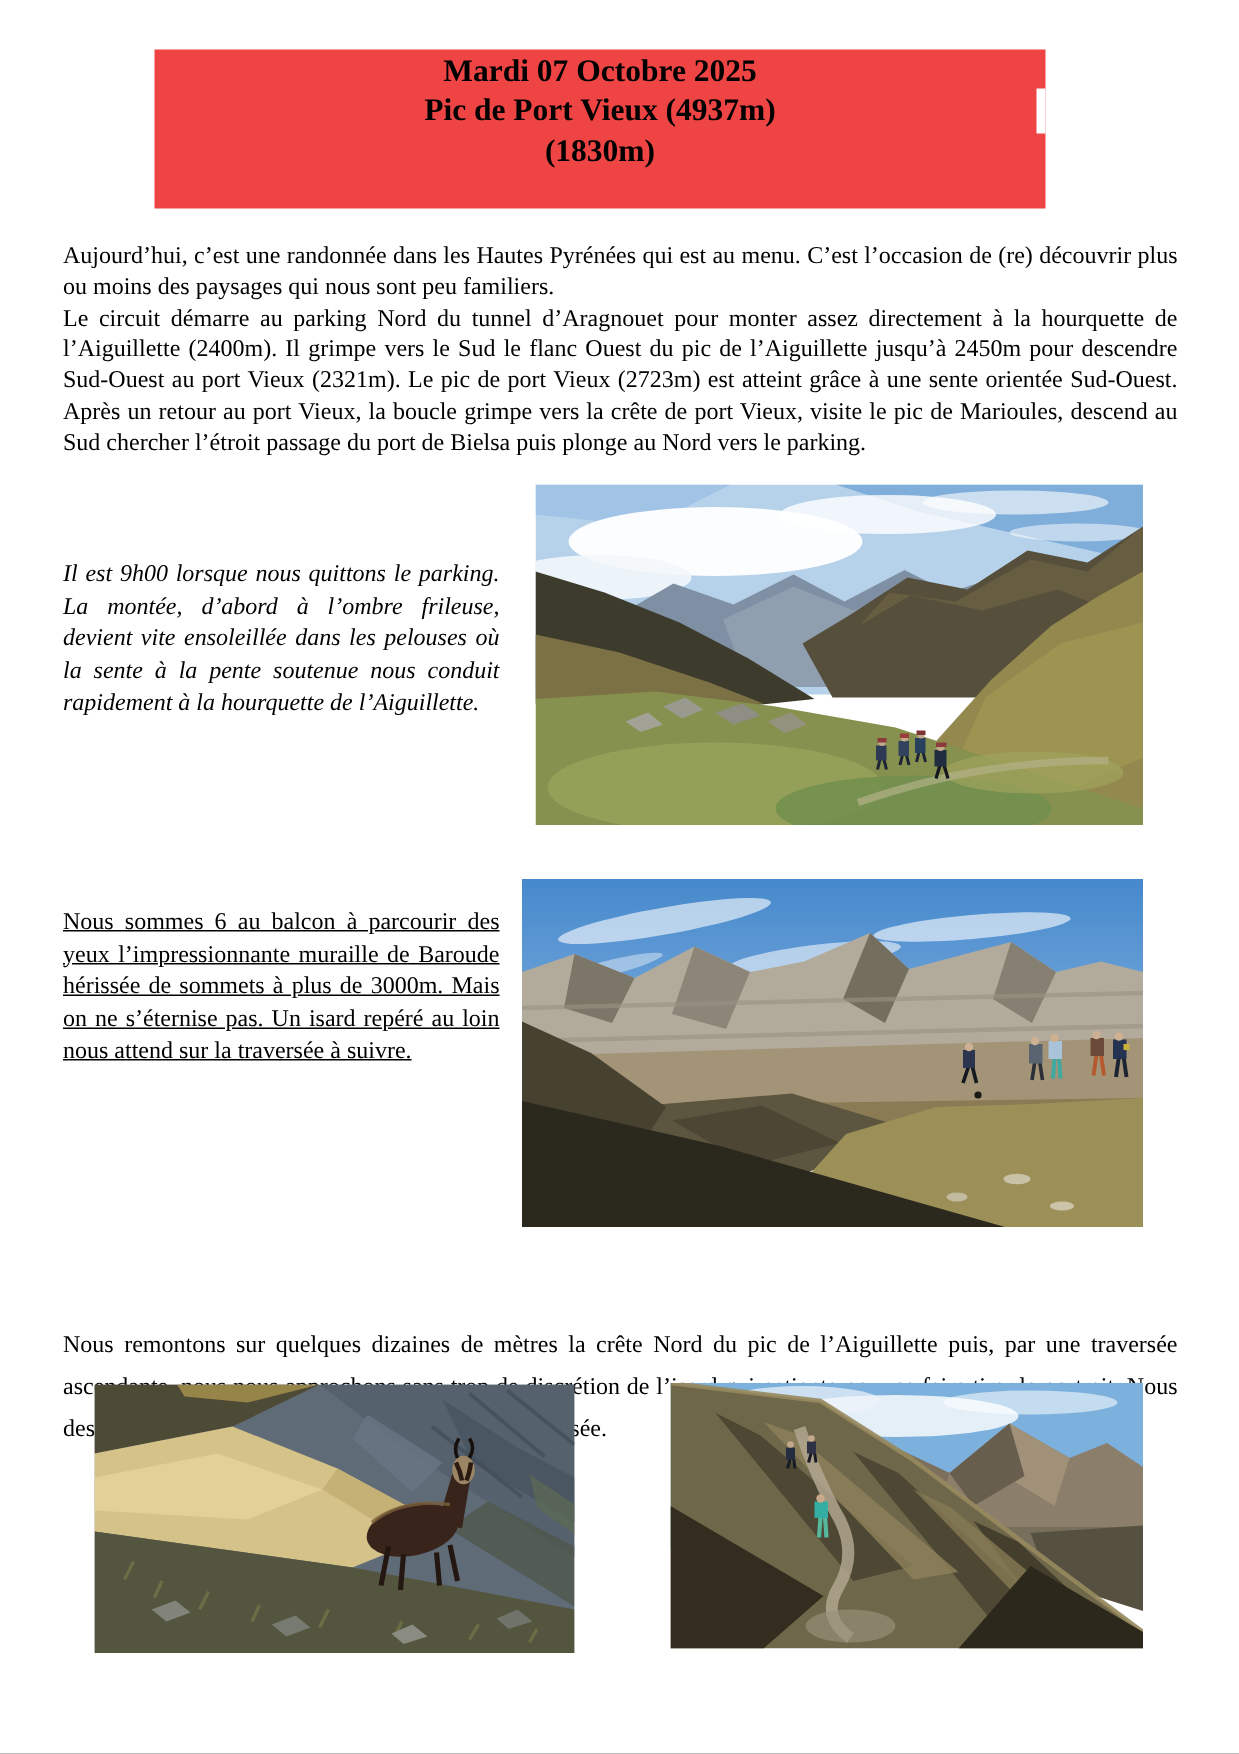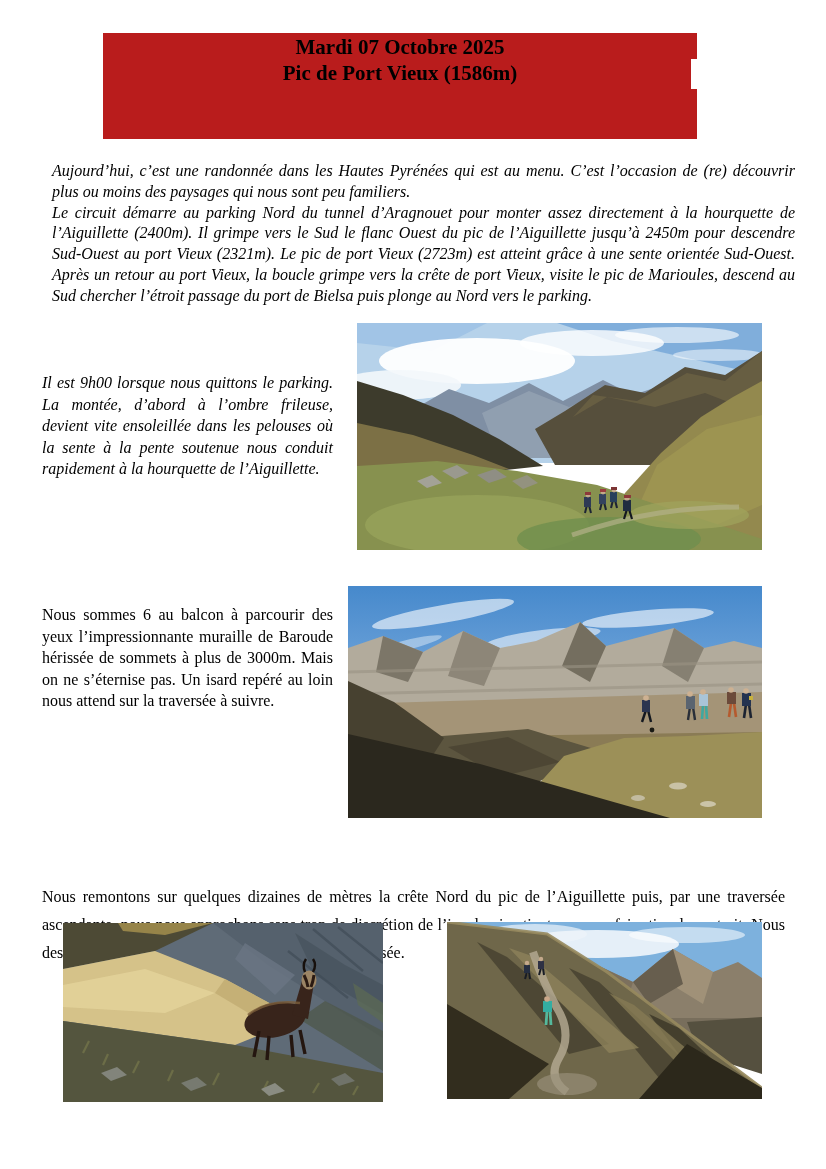--- a/index.html
+++ b/index.html
@@ -30,40 +30,41 @@
     right: 0; top: 26px;
     width: 6px; height: 30px;
     background: #ffffff;
   }
   .para {
     position: absolute;
     text-align: justify;
     font-size: 16px;
     line-height: 20.8px;
   }
-  .intro { left: 52px; top: 161px; width: 743px; font-style: italic; }
+  .intro { left: 42px; top: 161px; width: 743px; }
   .col-para { width: 291px; left: 42px; line-height: 21.5px; }
   .morning { top: 372px; font-style: italic; }
-  .balcony { top: 604px; }
+  .balcony { top: 604px; text-decoration: underline; }
   .ridge { left: 42px; top: 883px; width: 743px; line-height: 28px; }
   .photo { position: absolute; }
   .photo svg { display: block; width: 100%; height: 100%; }
   .photo1 { left: 357px; top: 323px; width: 405px; height: 227px; }
   .photo2 { left: 348px; top: 586px; width: 414px; height: 232px; }
   .photo3 { left: 63px;  top: 923px; width: 320px; height: 179px; }
   .photo4 { left: 447px; top: 922px; width: 315px; height: 177px; }
 </style>
 </head>
 <body>
 
 <div class="page">
 
-  <div class="title-block" style="background-color: #b91c1c; font-family: Liberation Serif, serif;">
+  <div class="title-block" style="background-color: #ef4444; font-family: Liberation Serif, serif;">
     <div>Mardi 07 Octobre 2025</div>
-    <div>Pic de Port Vieux (1586m)</div>
+    <div>Pic de Port Vieux (4937m)</div>
+    <div>(1830m)</div>
     <div class="title-gap"></div>
   </div>
 
   <div class="para intro">
     <p>Aujourd’hui, c’est une randonnée dans les Hautes Pyrénées qui est au menu. C’est l’occasion de (re) découvrir plus ou moins des paysages qui nous sont peu familiers.</p>
     <p>Le circuit démarre au parking Nord du tunnel d’Aragnouet pour monter assez directement à la hourquette de l’Aiguillette (2400m). Il grimpe vers le Sud le flanc Ouest du pic de l’Aiguillette jusqu’à 2450m pour descendre Sud-Ouest au port Vieux (2321m). Le pic de port Vieux (2723m) est atteint grâce à une sente orientée Sud-Ouest. Après un retour au port Vieux, la boucle grimpe vers la crête de port Vieux, visite le pic de Marioules, descend au Sud chercher l’étroit passage du port de Bielsa puis plonge au Nord vers le parking.</p>
   </div>
 
   <div class="para col-para morning">Il est 9h00 lorsque nous quittons le parking. La montée, d’abord à l’ombre frileuse, devient vite ensoleillée dans les pelouses où la sente à la pente soutenue nous conduit rapidement à la hourquette de l’Aiguillette.</div>
 

